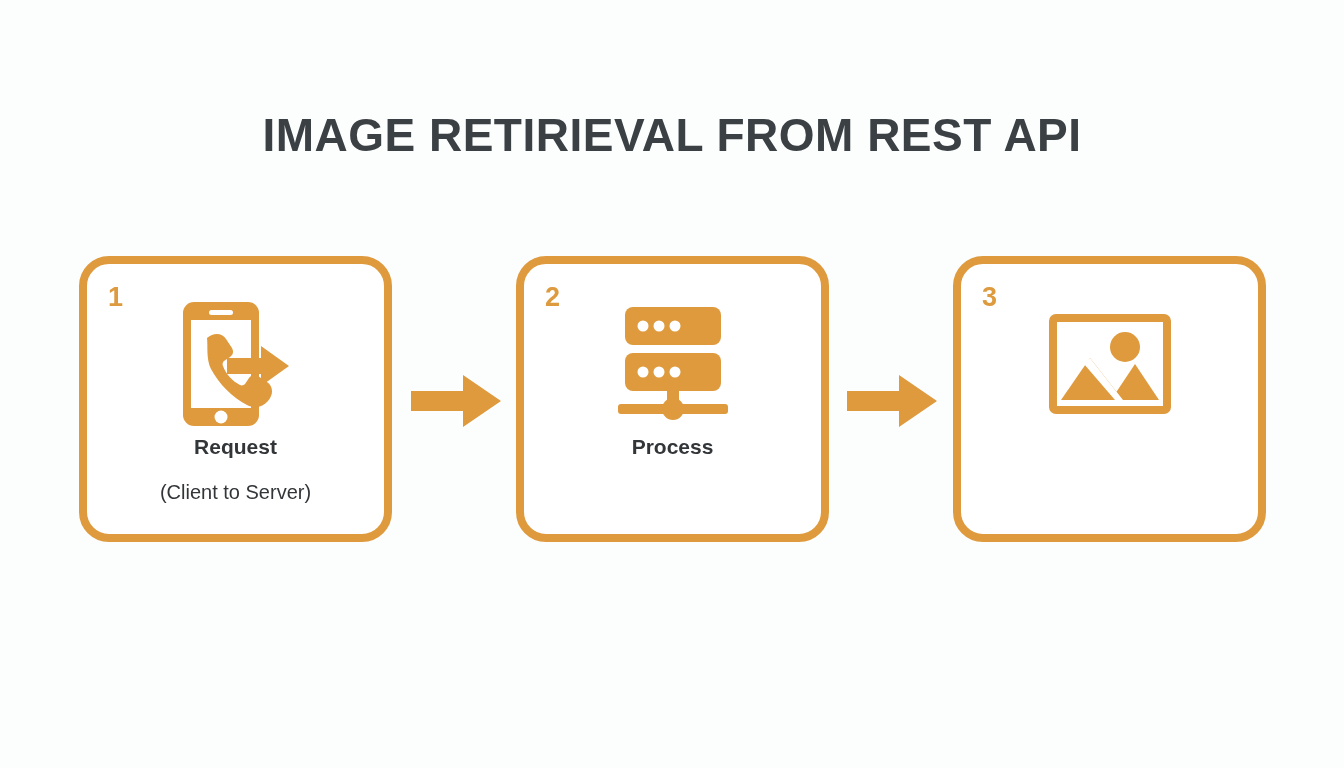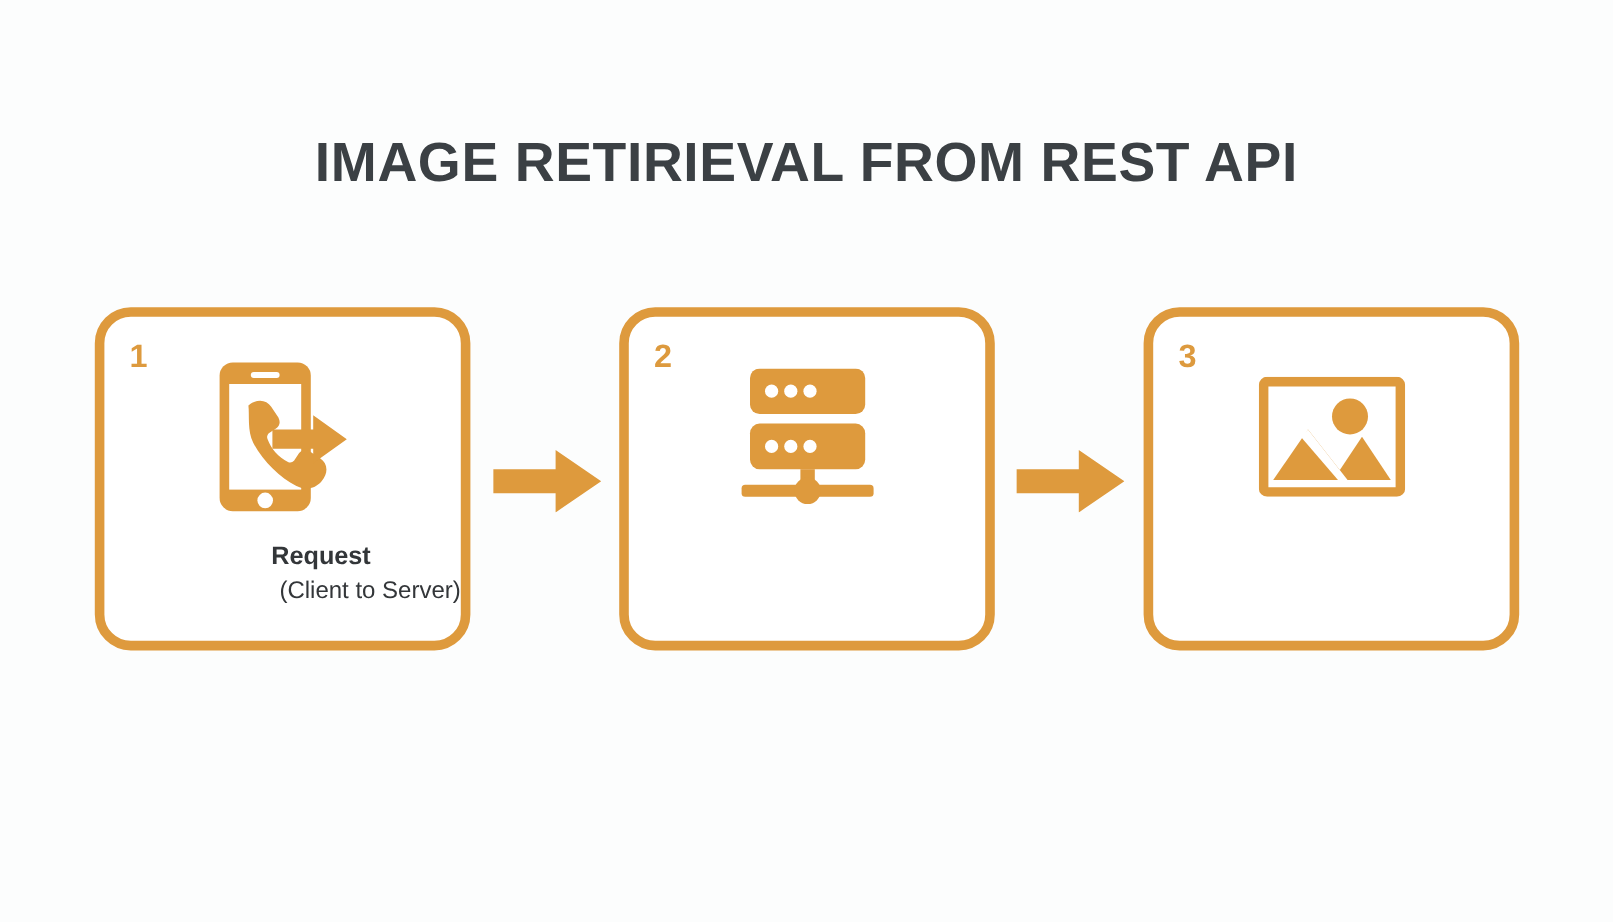--- a/index.html
+++ b/index.html
@@ -75,30 +75,28 @@
   }
 
   .step-label {
     position: absolute;
     left: 0;
     width: 100%;
     text-align: center;
     color: #333639;
   }
   .step-title {
-    top: 188px;
+    top: 171px;
     font-size: 21px;
     font-weight: bold;
-    padding-left: 32px;
   }
   .step-sub {
     top: 217px;
     font-size: 20px;
     font-weight: normal;
-    text-align: right;
   }
 
   
   .flow-arrow {
     position: absolute;
     top: 119px;
     width: 90px;
     height: 52px;
   }
   #flow-arrow-1 { left: 332px; }
@@ -161,20 +159,21 @@
         <circle cx="62" cy="65" r="5.5" fill="#ffffff"></circle>
 
         <rect x="54" y="84" width="12" height="18" fill="#de9a3d"></rect>
 
         <rect x="5" y="97" width="110" height="10" rx="3" ry="3" fill="#de9a3d"></rect>
 
         <circle cx="60" cy="102" r="11" fill="#de9a3d"></circle>
       </svg>
     </div>
 
+    <div class="step-label step-title">Process</div>
   </div>
 
   <div class="flow-arrow" id="flow-arrow-2">
     <svg width="90" height="52" viewBox="0 0 90 52">
       <path d="M0 16 L52 16 L52 0 L90 26 L52 52 L52 36 L0 36 Z" fill="#de9a3d"></path>
     </svg>
   </div>
 
   <div class="step-card" id="step-card-3">
     <div class="step-number">3</div>

